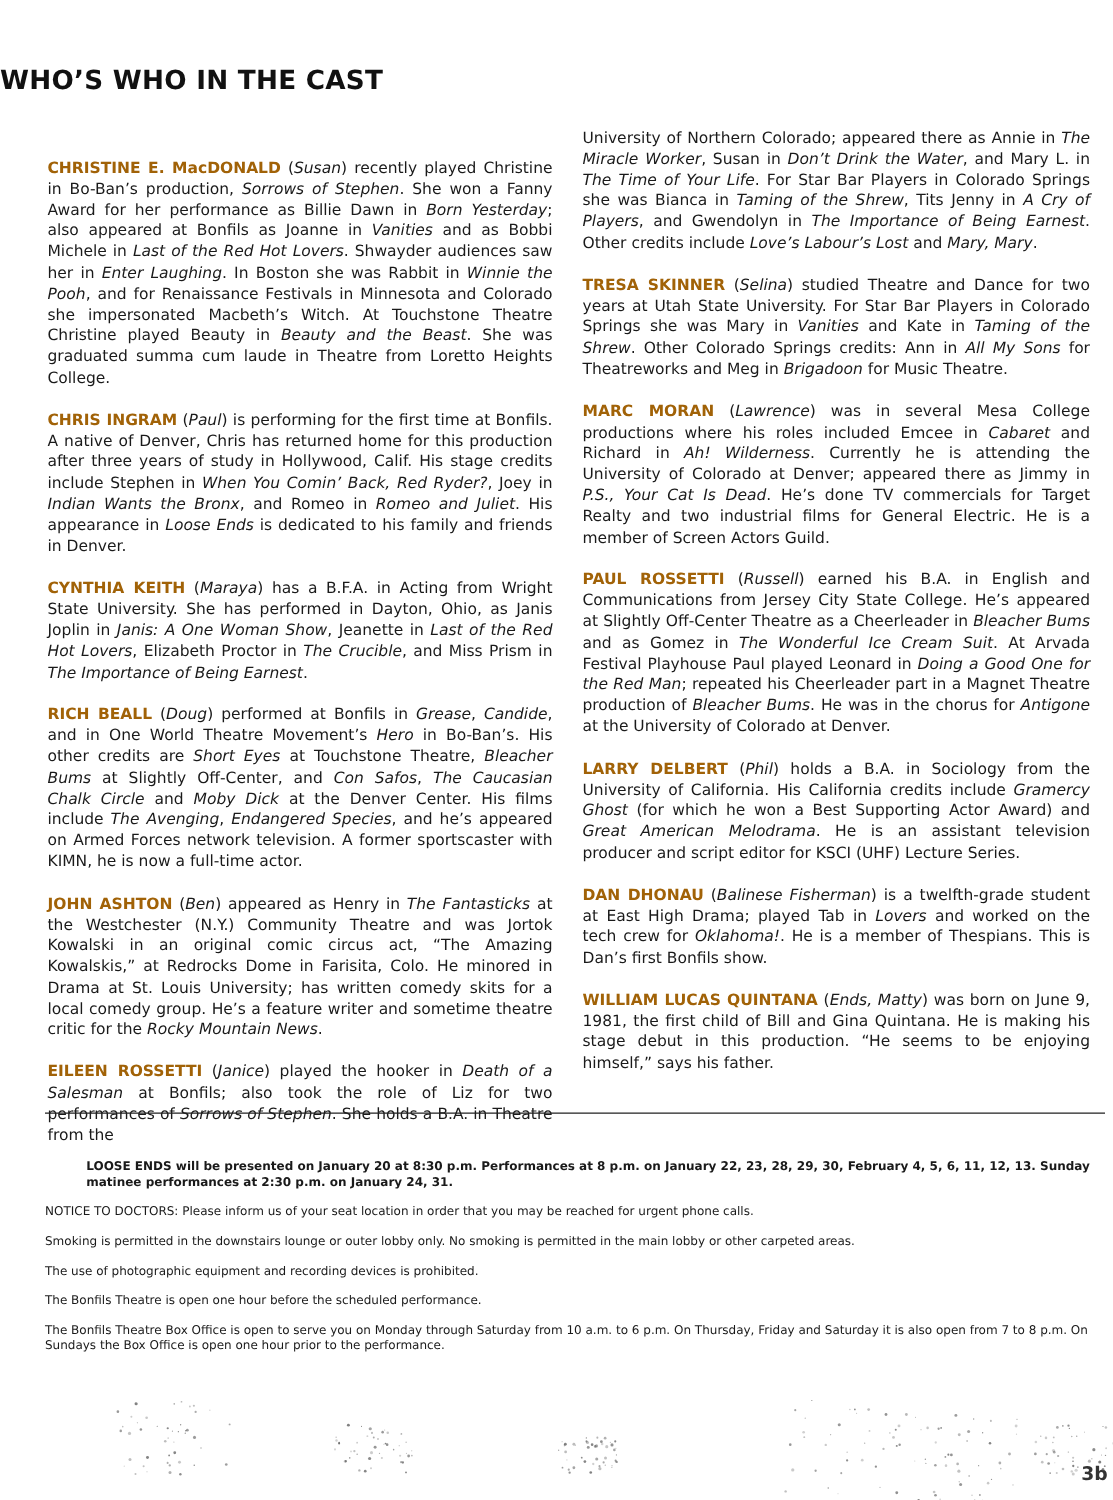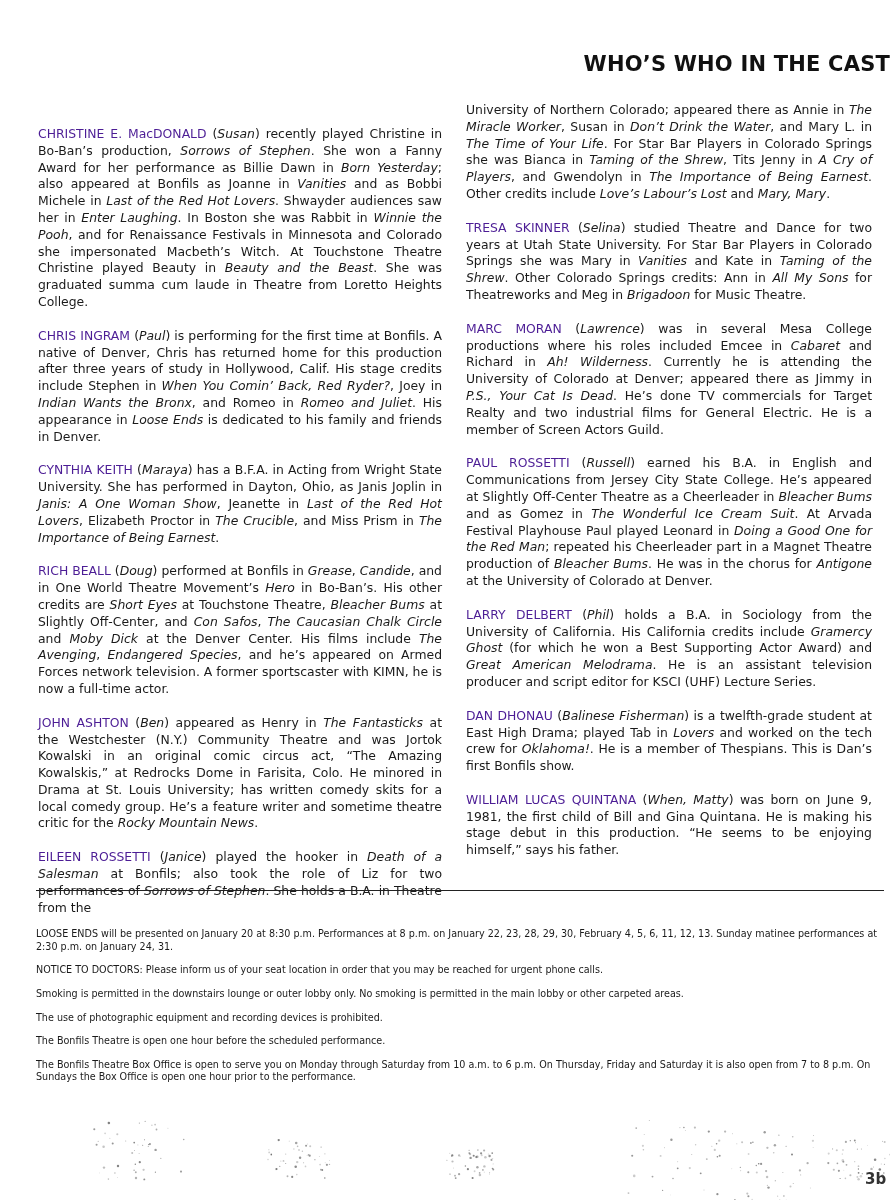--- a/index.html
+++ b/index.html
@@ -1,45 +1,45 @@
 <!DOCTYPE html>
 <html><head>
   <meta charset="utf-8">
   <style>
     html, body { margin: 0; padding: 0; }
     body {
       width: 890px; height: 1200px; background: #ffffff; color: #1a1a1a;
       font-family: "DejaVu Sans", sans-serif; position: relative; overflow: hidden;
     }
     .title {
-      position: absolute; top: 38px; left: 0; width: 890px; text-align: right;
+      position: absolute; top: 38px; left: 0; width: 890px; text-align: left;
       font-family: "DejaVu Sans", sans-serif; font-weight: bold; font-size: 21px;
       letter-spacing: 0.2px; color: #111;
     }
     .col {
       position: absolute; top: 126px;
       font-family: "DejaVu Sans", sans-serif; font-size: 12.4px; line-height: 16.8px;
       text-align: justify; color: #1a1a1a;
     }
     .col-left { left: 38px; width: 404px; }
     .col-right { left: 466px; width: 406px; top: 102px; }
     .bio { margin: 0 0 17px 0; }
-    .bio .name { font-weight: normal; color: #4c1d95; }
+    .bio .name { font-weight: bold; color: #a16207; }
     .bio .role { font-style: italic; }
     .bio i { font-style: italic; }
     .divider {
       position: absolute; top: 890px; left: 36px; width: 848px; height: 0;
       border-top: 1.5px solid #222;
     }
     .notes {
       position: absolute; top: 928px; left: 36px; width: 850px;
       font-family: "DejaVu Sans", sans-serif; font-size: 9.6px; line-height: 12.5px; color: #1a1a1a;
     }
     .notes p { margin: 0 0 11.2px 0; }
-    .notes .bold { font-weight: normal; }
+    .notes .bold { font-weight: bold; margin-left: 33px; }
     .page-number {
       position: absolute; top: 1170px; left: 865px; font-family: "DejaVu Sans", sans-serif;
       font-weight: bold; font-size: 15px; color: #333;
     }
     .speckle { position: absolute; left: 0; top: 1120px; width: 890px; height: 80px; pointer-events: none; }
   </style>
 </head>
 <body>
 
 <h1 class="title">WHO’S WHO IN THE CAST</h1>
@@ -52,21 +52,21 @@
     <p class="bio"><span class="name">JOHN ASHTON</span> (<span class="role">Ben</span>)<span> appeared as Henry in </span><i>The Fantasticks</i><span> at the Westchester (N.Y.) Community Theatre and was Jortok Kowalski in an original comic circus act, “The Amazing Kowalskis,” at Redrocks Dome in Farisita, Colo. He minored in Drama at St. Louis University; has written comedy skits for a local comedy group. He’s a feature writer and sometime theatre critic for the </span><i>Rocky Mountain News</i><span>.</span></p>
     <p class="bio"><span class="name">EILEEN ROSSETTI</span> (<span class="role">Janice</span>)<span> played the hooker in </span><i>Death of a Salesman</i><span> at Bonfils; also took the role of Liz for two performances of </span><i>Sorrows of Stephen</i><span>. She holds a B.A. in Theatre from the</span></p>
   </div>
 <div class="col col-right">
     <p class="bio"><span>University of Northern Colorado; appeared there as Annie in </span><i>The Miracle Worker</i><span>, Susan in </span><i>Don’t Drink the Water</i><span>, and Mary L. in </span><i>The Time of Your Life</i><span>. For Star Bar Players in Colorado Springs she was Bianca in </span><i>Taming of the Shrew</i><span>, Tits Jenny in </span><i>A Cry of Players</i><span>, and Gwendolyn in </span><i>The Importance of Being Earnest</i><span>. Other credits include </span><i>Love’s Labour’s Lost</i><span> and </span><i>Mary, Mary</i><span>.</span></p>
     <p class="bio"><span class="name">TRESA SKINNER</span> (<span class="role">Selina</span>)<span> studied Theatre and Dance for two years at Utah State University. For Star Bar Players in Colorado Springs she was Mary in </span><i>Vanities</i><span> and Kate in </span><i>Taming of the Shrew</i><span>. Other Colorado Springs credits: Ann in </span><i>All My Sons</i><span> for Theatreworks and Meg in </span><i>Brigadoon</i><span> for Music Theatre.</span></p>
     <p class="bio"><span class="name">MARC MORAN</span> (<span class="role">Lawrence</span>)<span> was in several Mesa College productions where his roles included Emcee in </span><i>Cabaret</i><span> and Richard in </span><i>Ah! Wilderness</i><span>. Currently he is attending the University of Colorado at Denver; appeared there as Jimmy in </span><i>P.S., Your Cat Is Dead</i><span>. He’s done TV commercials for Target Realty and two industrial films for General Electric. He is a member of Screen Actors Guild.</span></p>
     <p class="bio"><span class="name">PAUL ROSSETTI</span> (<span class="role">Russell</span>)<span> earned his B.A. in English and Communications from Jersey City State College. He’s appeared at Slightly Off-Center Theatre as a Cheerleader in </span><i>Bleacher Bums</i><span> and as Gomez in </span><i>The Wonderful Ice Cream Suit</i><span>. At Arvada Festival Playhouse Paul played Leonard in </span><i>Doing a Good One for the Red Man</i><span>; repeated his Cheerleader part in a Magnet Theatre production of </span><i>Bleacher Bums</i><span>. He was in the chorus for </span><i>Antigone</i><span> at the University of Colorado at Denver.</span></p>
     <p class="bio"><span class="name">LARRY DELBERT</span> (<span class="role">Phil</span>)<span> holds a B.A. in Sociology from the University of California. His California credits include </span><i>Gramercy Ghost</i><span> (for which he won a Best Supporting Actor Award) and </span><i>Great American Melodrama</i><span>. He is an assistant television producer and script editor for KSCI (UHF) Lecture Series.</span></p>
     <p class="bio"><span class="name">DAN DHONAU</span> (<span class="role">Balinese Fisherman</span>)<span> is a twelfth-grade student at East High Drama; played Tab in </span><i>Lovers</i><span> and worked on the tech crew for </span><i>Oklahoma!</i><span>. He is a member of Thespians. This is Dan’s first Bonfils show.</span></p>
-    <p class="bio"><span class="name">WILLIAM LUCAS QUINTANA</span> (<span class="role">When, Matty</span>)<span> was born on June 9, 1981, the first child of Bill and Gina Quintana. He is making his stage debut in this production. “He seems to be enjoying himself,” says his father.</span></p>
+    <p class="bio"><span class="name">WILLIAM LUCAS QUINTANA</span> (<span class="role">Ends, Matty</span>)<span> was born on June 9, 1981, the first child of Bill and Gina Quintana. He is making his stage debut in this production. “He seems to be enjoying himself,” says his father.</span></p>
   </div>
 
 <div class="divider"></div>
 
 <div class="notes">
     <p class="bold">LOOSE ENDS will be presented on January 20 at 8:30 p.m. Performances at 8 p.m. on January 22, 23, 28, 29, 30, February 4, 5, 6, 11, 12, 13. Sunday matinee performances at 2:30 p.m. on January 24, 31.</p>
     <p>NOTICE TO DOCTORS: Please inform us of your seat location in order that you may be reached for urgent phone calls.</p>
     <p>Smoking is permitted in the downstairs lounge or outer lobby only. No smoking is permitted in the main lobby or other carpeted areas.</p>
     <p>The use of photographic equipment and recording devices is prohibited.</p>
     <p>The Bonfils Theatre is open one hour before the scheduled performance.</p>

